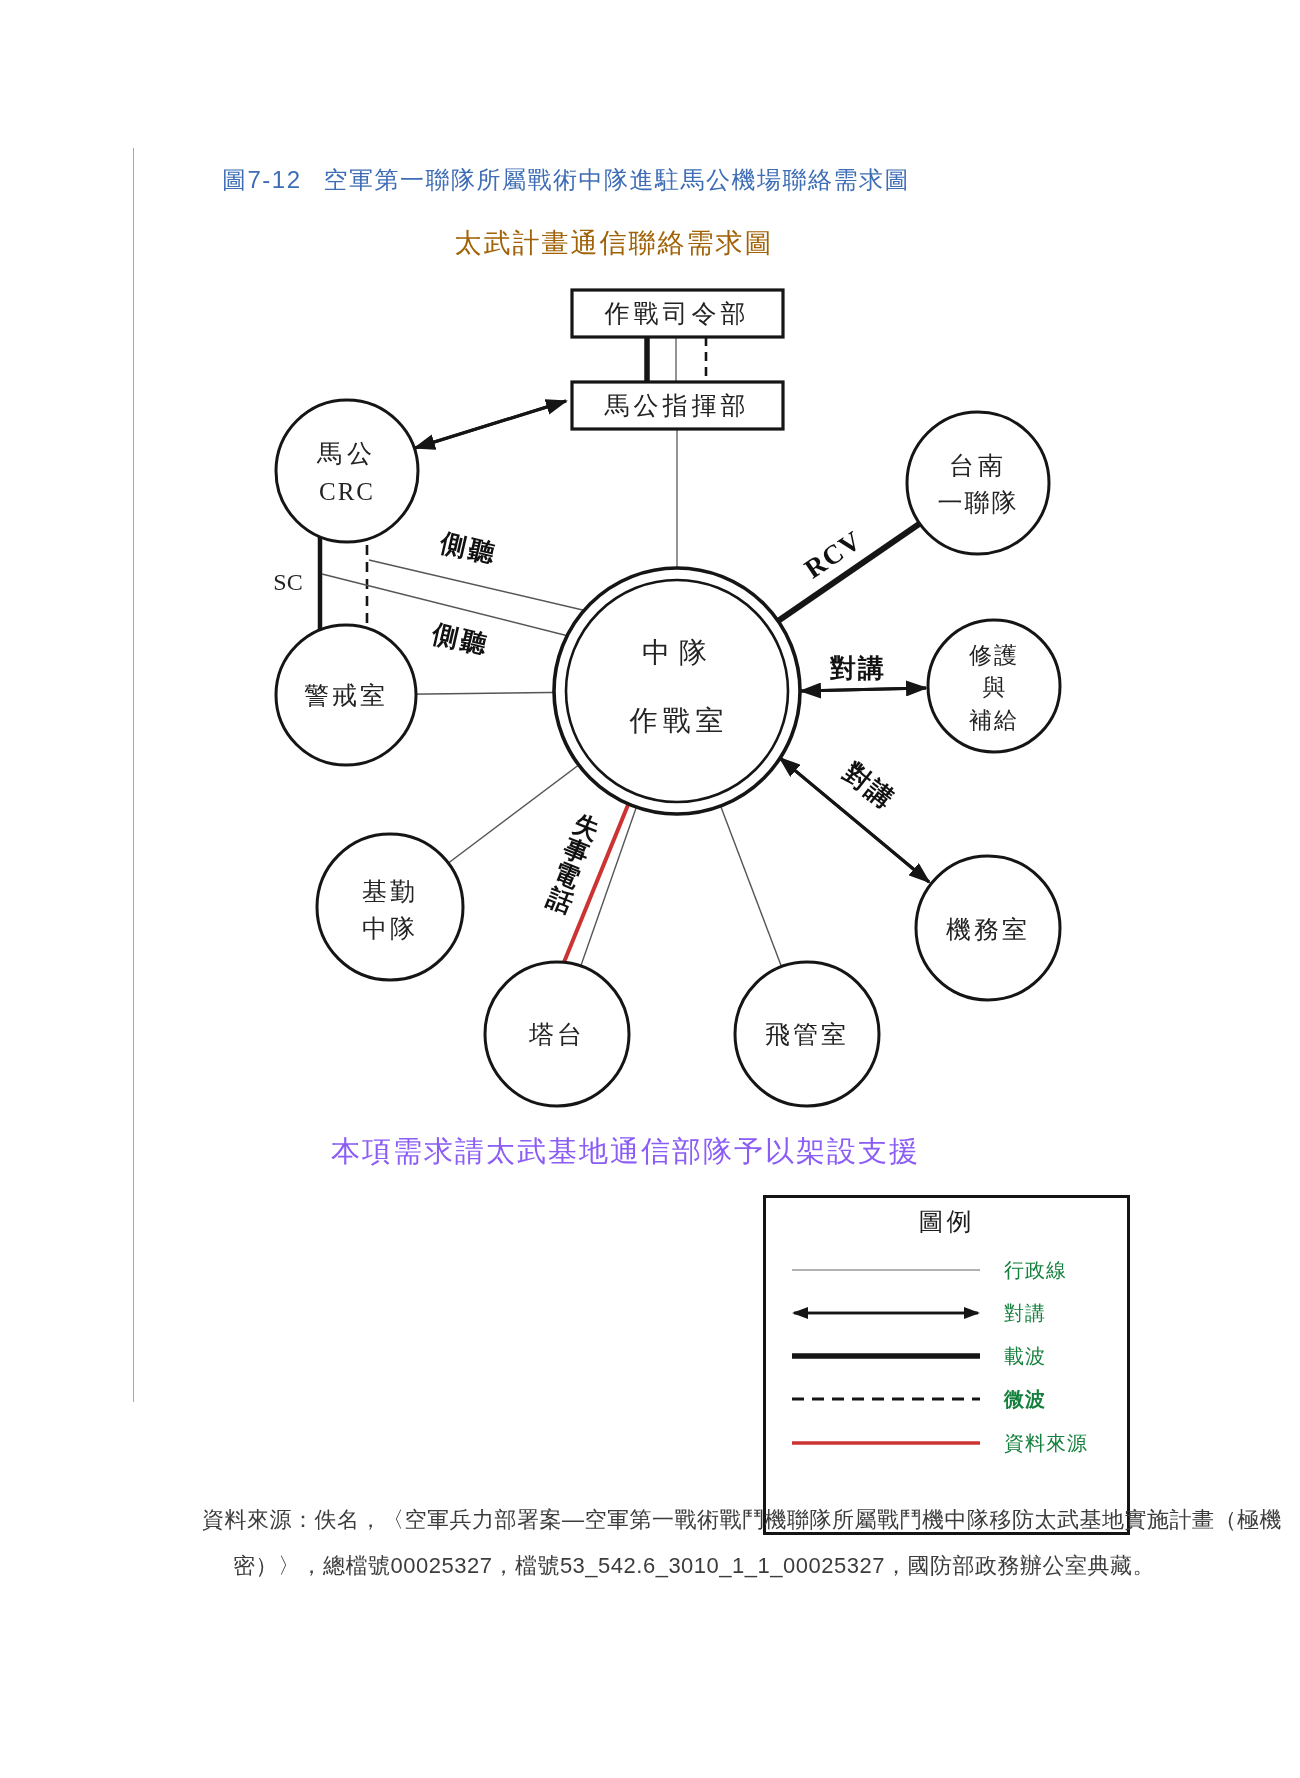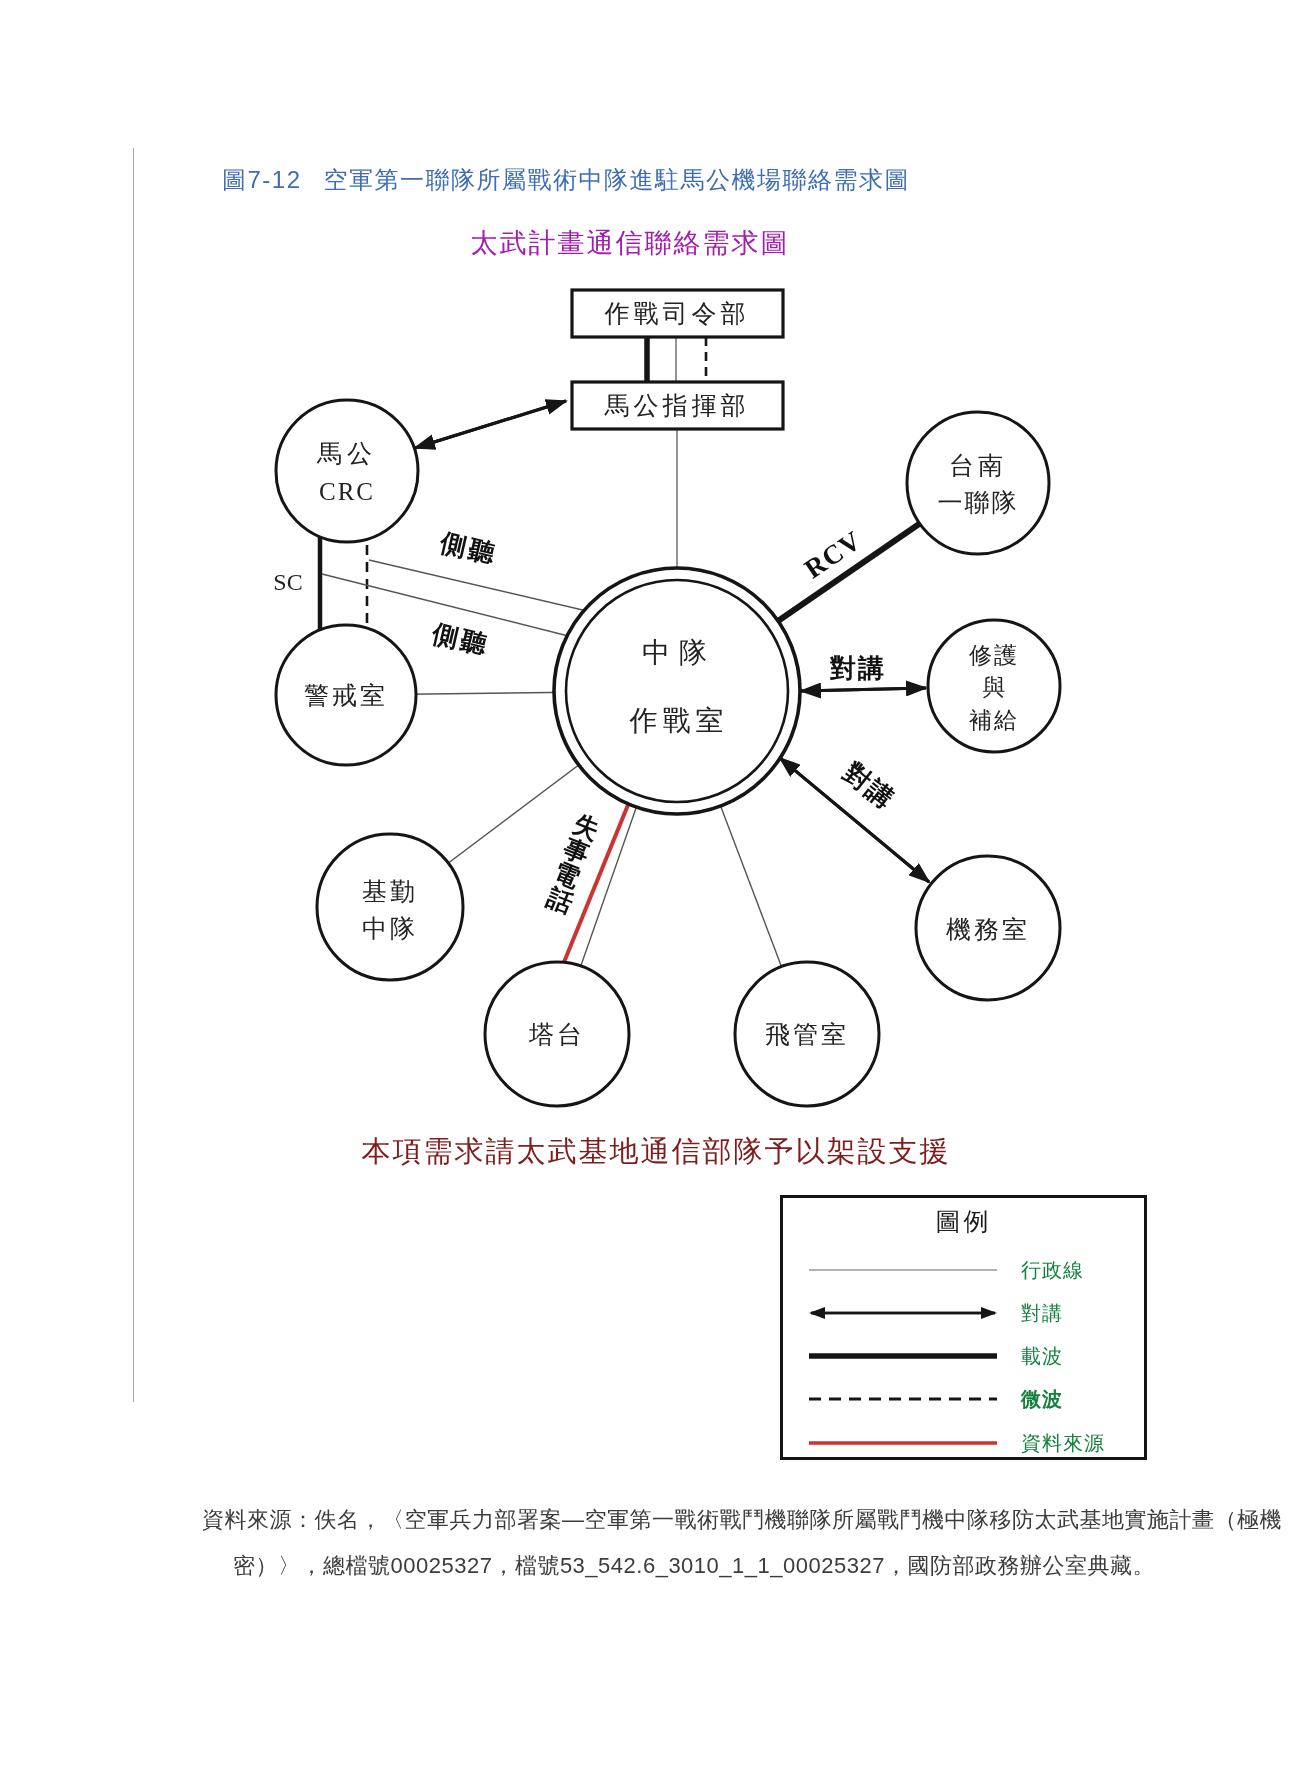--- a/index.html
+++ b/index.html
@@ -8,32 +8,32 @@
     margin:0 auto; overflow:hidden;
     font-family:"Liberation Serif", serif; color:#151515;
   }
   .margin-rule{position:absolute; left:133px; top:148px; width:1px; height:1254px; background:#a9a9a9;}
   .figure-heading{
     position:absolute; left:222px; top:164px; display:flex; gap:22px;
     font-family:"Liberation Sans", sans-serif; font-size:24px; font-weight:500;
     color:#3E6DB5; letter-spacing:1.5px; white-space:nowrap;
   }
   .diagram-title{
-    position:absolute; left:380px; top:225px; width:500px; text-align:center;
-    font-size:27px; letter-spacing:2px; color:#a21caf; white-space:nowrap;
+    position:absolute; left:364px; top:225px; width:500px; text-align:center;
+    font-size:27px; letter-spacing:2px; color:#a16207; white-space:nowrap;
   }
   svg.diagram{position:absolute; left:0; top:0;}
   .ntext{font-family:"Liberation Serif", serif; fill:#232323; text-anchor:middle;}
   .etext{font-family:"Liberation Serif", serif; fill:#111; text-anchor:middle; font-weight:600;}
   .caption{
-    position:absolute; left:331px; top:1132px; width:650px; text-align:center;
-    font-size:29px; letter-spacing:2px; color:#7f1d1d; white-space:nowrap;
+    position:absolute; left:331px; top:1132px; width:650px; text-align:left;
+    font-size:29px; letter-spacing:2px; color:#8b5cf6; white-space:nowrap;
   }
   .legend{
-    position:absolute; left:780px; top:1195px; width:367px; height:265px;
+    position:absolute; left:763px; top:1195px; width:367px; height:340px;
     border:3px solid #141414; box-sizing:border-box;
   }
   .lg-title{ text-align:center; font-size:25px; letter-spacing:3px; margin-top:7px; color:#1c1c1c;}
   .lg-row{ position:absolute; left:22px; display:flex; align-items:center; height:20px;}
   .lg-label{ margin-left:20px; font-size:20px; letter-spacing:1px; white-space:nowrap; color:#15803d;}
   .source{
     position:absolute; font-family:"Liberation Sans", sans-serif; font-size:22px;
     color:#3c3c3c; letter-spacing:0.5px; white-space:nowrap;
   }
   .source.l1{left:202px; top:1505px;}

